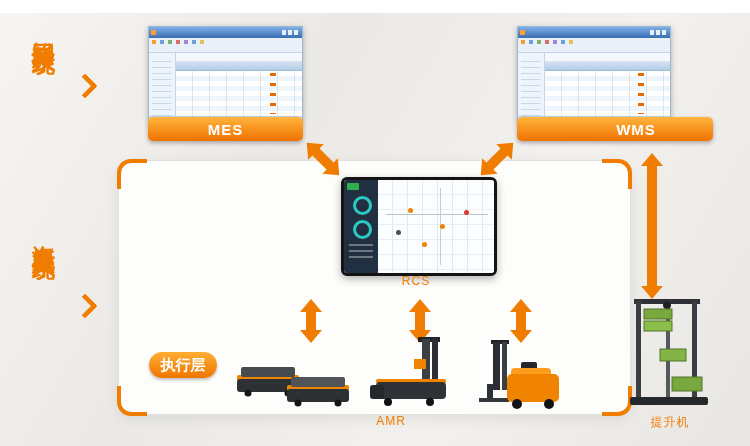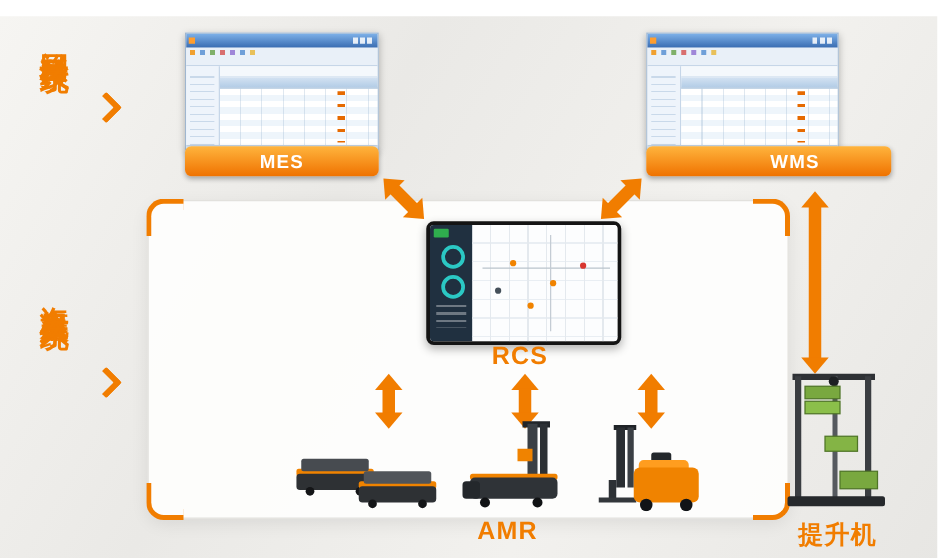--- a/index.html
+++ b/index.html
@@ -128,23 +128,23 @@
   #arrow-m3{left:510px;top:286px;height:44px;}
 
   
   .equip{position:absolute;}
   #latent-amrs{left:237px;top:348px;}
   #stacker-amr{left:368px;top:322px;}
   #forklift-amr{left:477px;top:327px;}
   #lifter-img{left:626px;top:284px;}
 
   
-  .eq-label{position:absolute;color:var(--accent);font-weight:bold;font-size:20px;text-align:center;letter-spacing:1px;}
+  .eq-label{position:absolute;color:var(--accent);font-weight:normal;font-size:12px;text-align:center;letter-spacing:1px;}
   #rcs-label{left:341px;top:261px;width:150px;}
-  #amr-label{left:346px;top:401px;width:120px;}
+  #amr-label{left:331px;top:401px;width:120px;}
   #lifter-label{left:626px;top:401px;width:88px;}
 </style>
 </head>
 <body>
 
 <div class="stage">
 
   <div class="v-label" id="sys-top">裕同科技系统</div>
   <div class="chevron" id="chev-top"></div>
   <div class="v-label" id="sys-bottom">海康机器人系统</div>
@@ -188,20 +188,21 @@
   </div>
   <div class="banner" id="wms-banner">WMS</div>
 
   <div class="panel">
     <div class="corner tl"></div>
     <div class="corner tr"></div>
     <div class="corner bl"></div>
     <div class="corner br"></div>
   </div>
 
+  <div class="chip" id="chip-exec">执行层</div>
 
   <div id="rcs-shot">
     <div class="rcs-side">
       <div class="rcs-badge"></div>
       <div class="gauge g1"></div>
       <div class="gauge g2"></div>
     </div>
     <div class="rcs-map">
       <div class="map-line-h"></div>
       <div class="map-line-v"></div>

